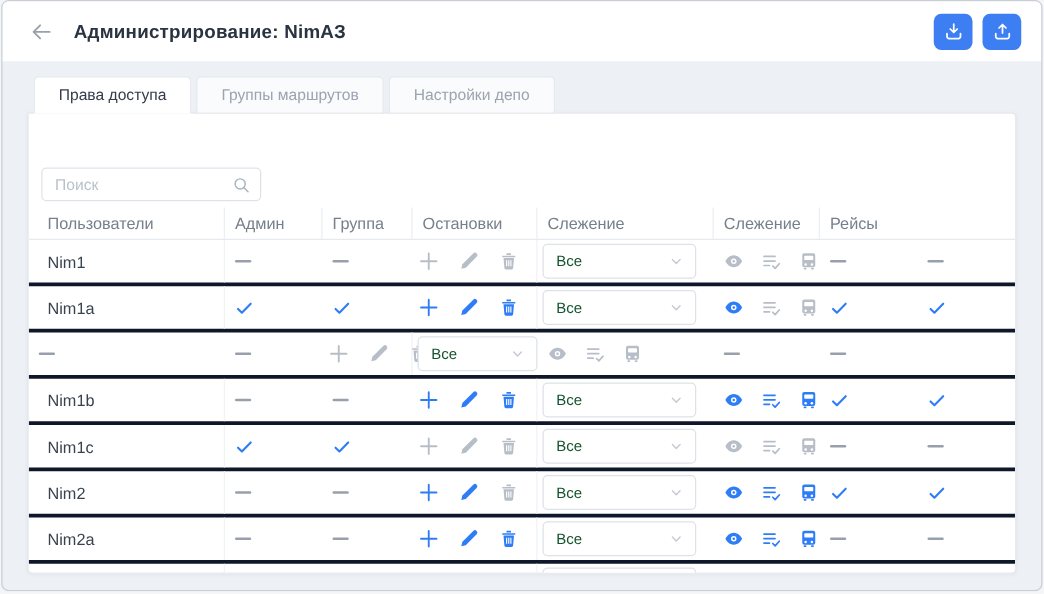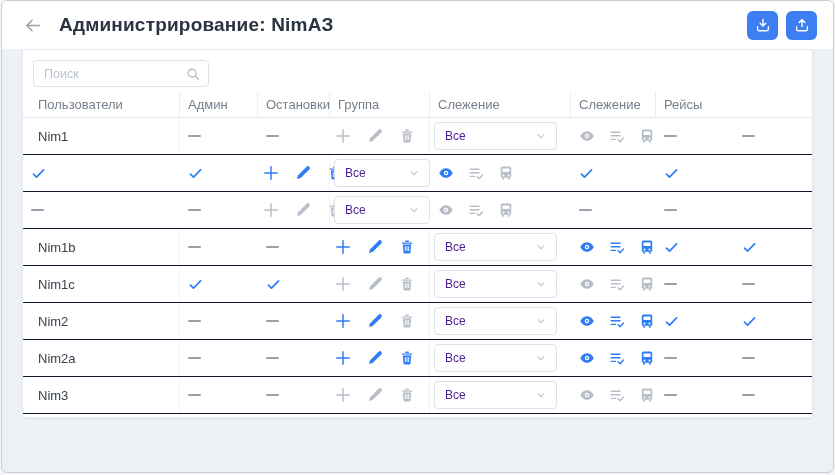--- a/index.html
+++ b/index.html
@@ -4,75 +4,75 @@
 <style>
   * { margin:0; padding:0; box-sizing:border-box; }
   html,body { background:#f4f5f7; font-family:"Liberation Sans", sans-serif; }
   .window{ width:833px; height:473px; border:1px solid #c9ced6; border-radius:6px; overflow:hidden;
            background:#edf0f4; margin:0 auto; }
 
   
   .topbar{ height:48px; background:#fff; display:flex; align-items:center; padding:0 16px 0 22px; }
   .back{ width:20px; height:20px; color:#99a1ac; cursor:pointer; flex:0 0 auto; display:flex; align-items:center; }
   .back svg{ width:19px; height:19px; }
-  .title{ margin-left:15px; font-size:19px; font-weight:700; color:#2a3340; letter-spacing:.2px; }
+  .title{ margin-left:15px; font-size:15px; font-weight:700; color:#2a3340; letter-spacing:.2px; }
   .topbar .spacer{ flex:1; }
   .tbtn{ width:31px; height:29px; border:none; border-radius:6px; background:#3d7ef2; color:#fff;
          display:flex; align-items:center; justify-content:center; cursor:pointer; margin-left:8px; }
   .tbtn svg{ width:16px; height:16px; }
 
   
   .page{ padding:0 20px; }
   .tabs{ display:flex; gap:4px; padding-top:12px; padding-left:5px; position:relative; z-index:2; }
   .tab{ height:30px; display:flex; align-items:center; padding:0 19px; font-size:12.5px;
         border:1px solid #e6e9ed; border-radius:4px 4px 0 0; background:#fafbfc; color:#9ba4b0;
         cursor:pointer; margin-bottom:-1px; }
   .tab.active{ background:#fff; color:#333c49; border-bottom:1px solid #fff; }
 
   .card{ background:#fff; border:1px solid #e7eaee; border-radius:0 4px 4px 4px; height:369px;
          box-shadow:0 1px 3px rgba(25,39,57,.05); position:relative; z-index:1; overflow:hidden; }
 
   
   .search-wrap{ padding:10px 10px 5px 10px; }
   .search{ width:176px; height:27px; border:1px solid #dfe3e9; border-radius:4px; position:relative;
-           display:flex; align-items:center; background:#fff; }
+           display:flex; align-items:center; background:#fff;margin-top:33px; }
   .search input{ border:none; outline:none; width:100%; height:100%; padding:0 30px 0 10px;
                  font-size:12.5px; color:#39424e; background:transparent; font-family:inherit; }
   .search input::placeholder{ color:#b9c1cb; }
   .search .sicon{ position:absolute; right:8px; color:#a9b2bd; width:14px; height:14px; display:flex; }
   .search .sicon svg{ width:14px; height:14px; }
 
   
   .thead-row,.trow{ display:grid; grid-template-columns:157px 78px 72px 100px 141px 85px 78px 82px; }
   .thead-row{ height:26px; border-bottom:1px solid #e6e9ed; }
   .th{ display:flex; align-items:center; padding-left:8px; font-size:13px; color:#76808d;
        border-right:1px solid #eceef1; }
   .th:first-child{ padding-left:15px; }
   .th:last-child{ border-right:none; }
-  .trow{ height:37px; border-bottom:1px solid #0f172a; }
+  .trow{ height:37px; border-bottom:3px solid #0f172a; }
   .cell{ display:flex; align-items:center; }
   .c-user{ padding-left:15px; border-right:1px solid #f0f2f4; font-size:13px; color:#39424e; }
   .c-mark{ padding-left:8px; }
   .c-stops{ padding-left:5px; gap:16px; border-right:1px solid #f0f2f4; }
   .c-group{ }
   .c-routes{ padding-left:8px; gap:14px; }
 
   .mark{ width:15px; height:15px; display:flex; color:#2f7df6; }
   .mark svg{ width:15px; height:15px; }
   .dash{ width:13px; height:2px; background:#98a0ab; border-radius:1px; }
 
   .ibtn{ width:16px; height:16px; display:flex; cursor:pointer; }
   .ibtn svg{ width:16px; height:16px; }
   .ibtn.on{ color:#2f7df6; }
   .ibtn.off{ color:#b7bec8; }
 
   .select{ margin-left:4px; width:123px; height:28px; border:1px solid #dde2e8; border-radius:4px;
            display:flex; align-items:center; justify-content:space-between; padding:0 8px 0 10px;
            background:#fff; cursor:pointer; }
-  .select-val{ font-size:12px; color:#4c1d95; }
+  .select-val{ font-size:12px; color:#14532d; }
   .chev{ width:14px; height:14px; color:#c3cad2; display:flex; }
   .chev svg{ width:14px; height:14px; }
 </style>
 </head>
 <body>
 
 <div class="window">
 
   <div class="topbar">
     <span class="back">
@@ -95,41 +95,46 @@
         <svg viewBox="0 0 16 16" fill="none" stroke="#fff" stroke-width="1.4" stroke-linecap="round" stroke-linejoin="round">
             <path d="M8 9.4V2.8M5.2 5.4L8 2.6l2.8 2.8"></path>
             <path d="M2.6 9.8v2.4a1.6 1.6 0 0 0 1.6 1.6h7.6a1.6 1.6 0 0 0 1.6-1.6V9.8"></path>
           </svg>
       </span>
     </button>
   </div>
 
   <div class="page">
 
+    <div class="tabs">
+      <div class="tab active">Права доступа</div>
+      <div class="tab">Группы маршрутов</div>
+      <div class="tab">Настройки депо</div>
+    </div>
 
     <div class="card">
 
       <div class="search-wrap">
         <div class="search">
           <input type="text" placeholder="Поиск" style="">
           <span class="sicon">
             <svg viewBox="0 0 16 16" fill="none" stroke="currentColor" stroke-width="1.3" stroke-linecap="round">
                 <circle cx="7" cy="7" r="4.6"></circle>
                 <path d="M10.6 10.6L14.2 14.2"></path>
               </svg>
           </span>
         </div>
       </div>
 
       <div class="table">
         <div class="thead-row">
           <div class="th">Пользователи</div>
           <div class="th">Админ</div>
+          <div class="th">Группа</div>
           <div class="th">Остановки</div>
-          <div class="th">Группа</div>
           <div class="th">Слежение</div>
           <div class="th">Слежение</div>
           <div class="th">Рейсы</div>
         </div>
         <div>
             <div class="trow">
               <div class="cell c-user">Nim1</div>
               <div class="cell c-mark">
                 <span class="dash"></span>
               </div>
@@ -192,20 +197,21 @@
                 </span>
               </div>
               <div class="cell c-mark">
                 <span class="dash"></span>
               </div>
               <div class="cell c-mark">
                 <span class="dash"></span>
               </div>
             </div>
             <div class="trow">
+              <div class="cell c-user">Nim1a</div>
               <div class="cell c-mark">
                 <span class="mark">
                   <svg viewBox="0 0 16 16" fill="none" stroke="currentColor" stroke-width="1.8" stroke-linecap="round" stroke-linejoin="round">
                     <path d="M2.6 8.7l3.3 3.2L13.4 4.2"></path>
                   </svg>
                 </span>
               </div>
               <div class="cell c-mark">
                 <span class="mark">
                   <svg viewBox="0 0 16 16" fill="none" stroke="currentColor" stroke-width="1.8" stroke-linecap="round" stroke-linejoin="round">

